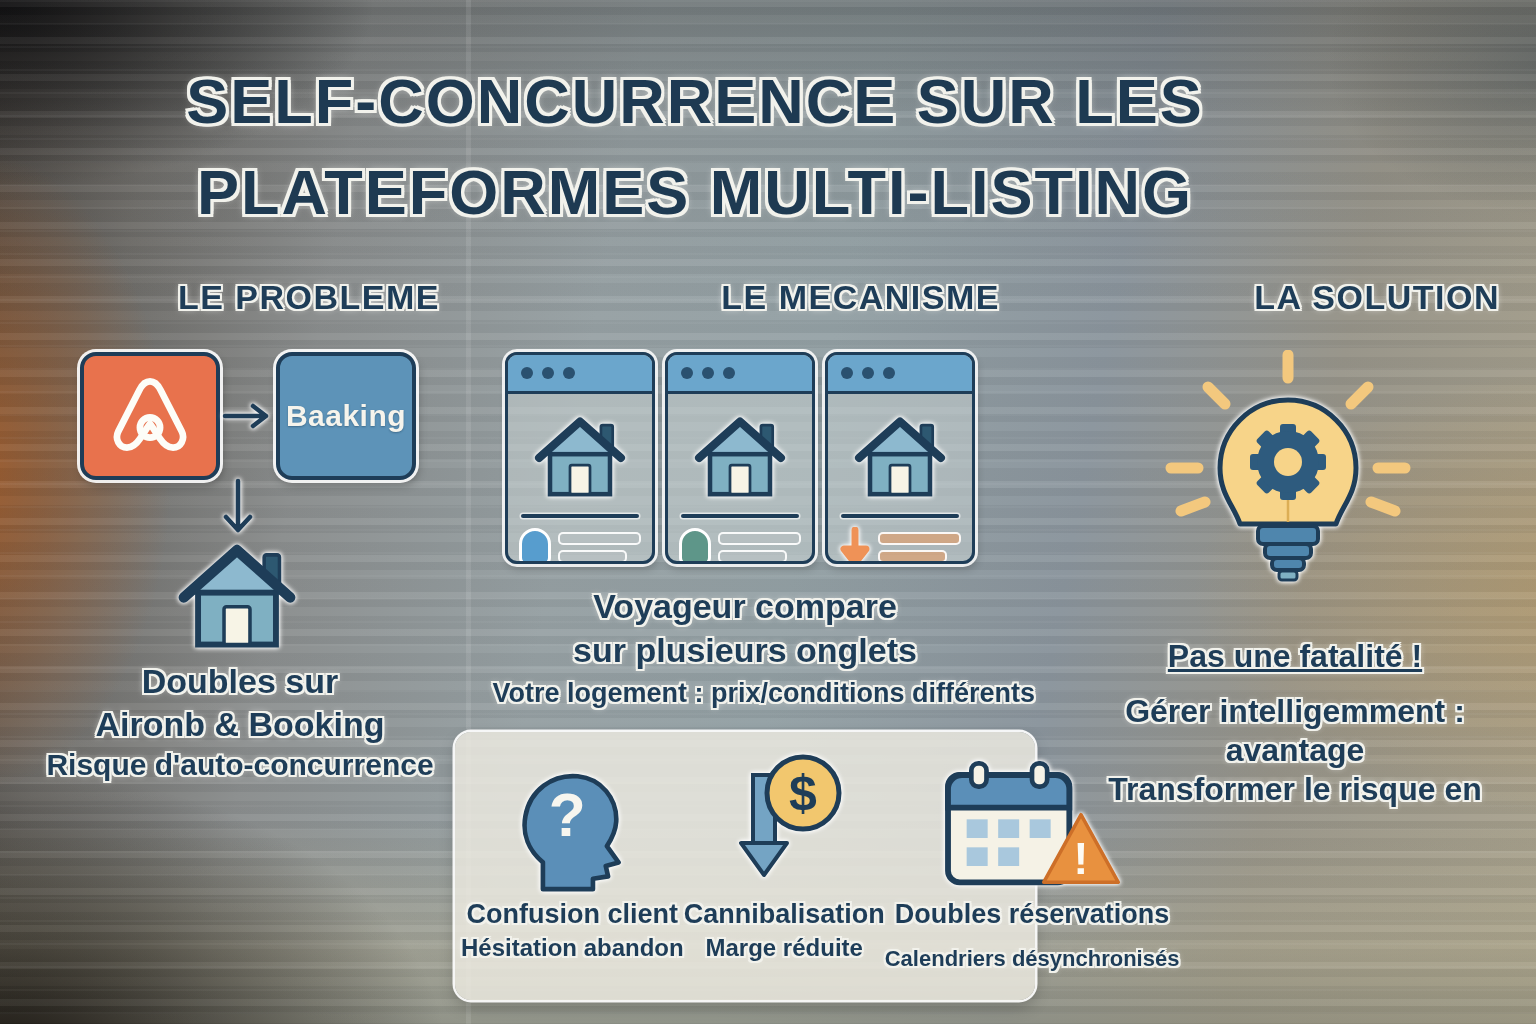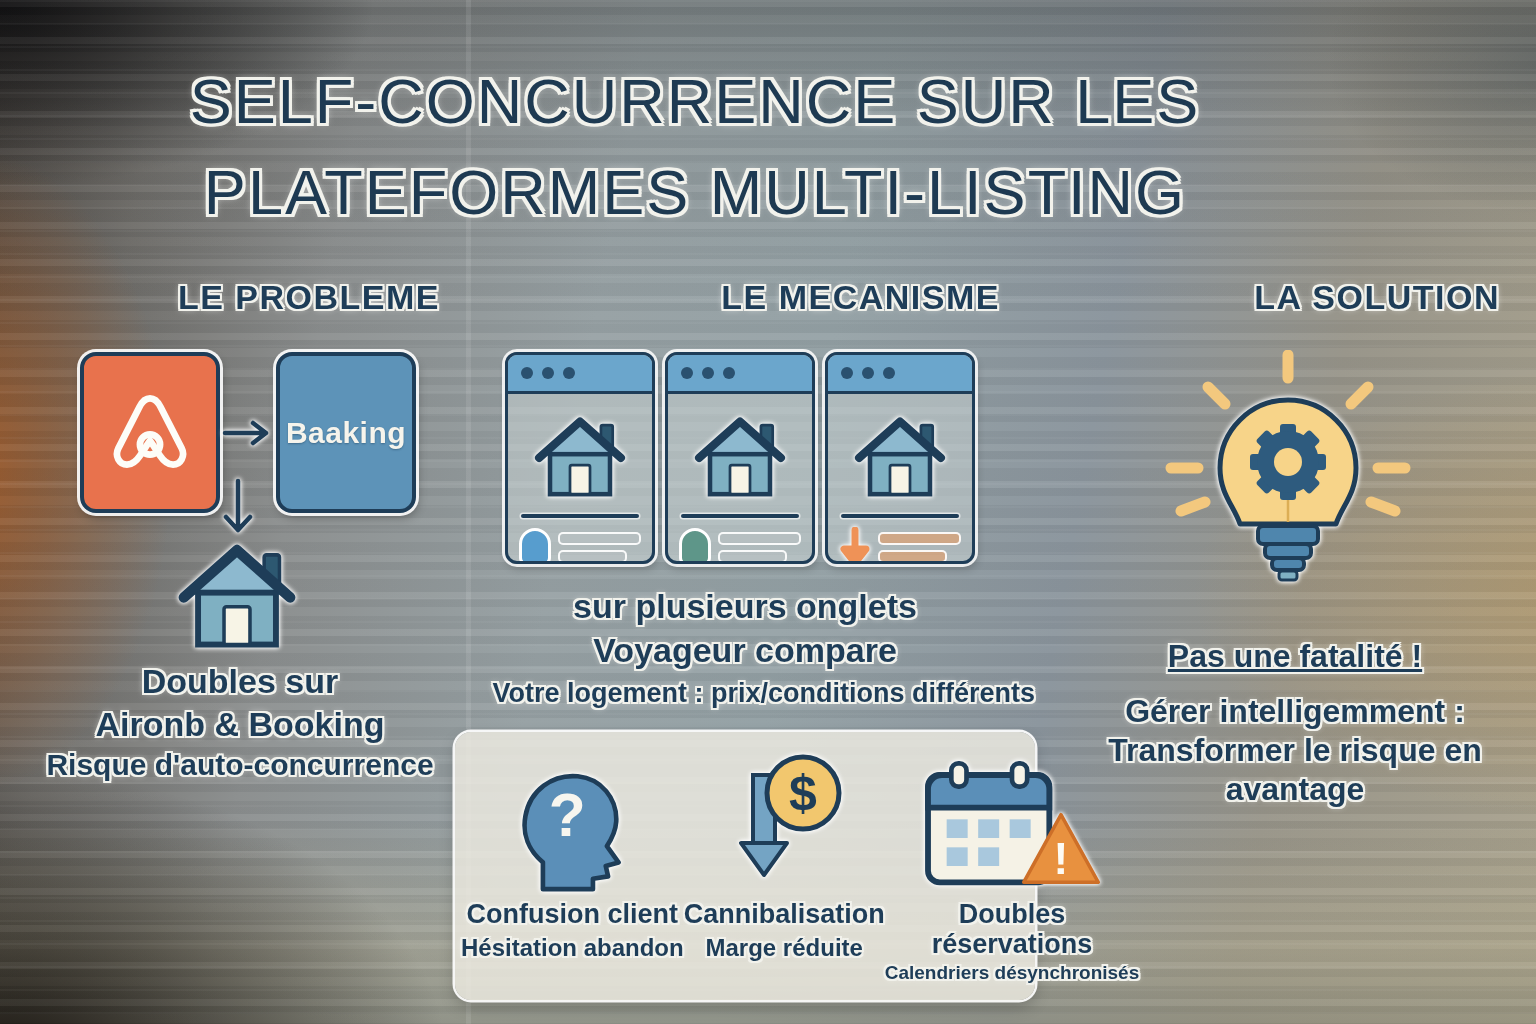--- a/index.html
+++ b/index.html
@@ -21,36 +21,36 @@
   }
   .abs { position:absolute; }
   .halo {
     color:#1e3d58; font-weight:bold;
     text-shadow:
       2px 0 0 #f2f2ec, -2px 0 0 #f2f2ec, 0 2px 0 #f2f2ec, 0 -2px 0 #f2f2ec,
       2px 2px 0 #f2f2ec, -2px -2px 0 #f2f2ec, 2px -2px 0 #f2f2ec, -2px 2px 0 #f2f2ec,
       0 0 7px rgba(255,255,255,0.75);
   }
   .halo-big {
-    color:#1e3a52; font-weight:normal;
+    color:#1e3a52; font-weight:bold;
     text-shadow:
       3px 0 0 #f2f2ec, -3px 0 0 #f2f2ec, 0 3px 0 #f2f2ec, 0 -3px 0 #f2f2ec,
       3px 3px 0 #f2f2ec, -3px -3px 0 #f2f2ec, 3px -3px 0 #f2f2ec, -3px 3px 0 #f2f2ec,
       0 0 9px rgba(255,255,255,0.7);
   }
   .title { left:0; top:56px; width:1390px; text-align:center; font-size:63px; line-height:1.44; letter-spacing:2px; }
   .col-heading { font-size:34px; letter-spacing:1.5px; text-align:right; }
   .h-problem  { left:40px;  top:278px; width:400px; }
   .h-mech     { left:490px; top:278px; width:510px; }
   .h-sol      { left:1080px;top:278px; width:420px; }
 
   
   .logos { left:80px; top:352px; display:flex; align-items:center; }
   .logo-tile {
-    width:140px; height:161px; border-radius:16px; border:4px solid #1e3d58; box-sizing:border-box;
+    width:140px; height:128px; border-radius:16px; border:4px solid #1e3d58; box-sizing:border-box;
     display:flex; align-items:center; justify-content:center;
     box-shadow:0 0 0 3px rgba(255,255,255,0.9), 2px 5px 10px rgba(0,0,0,0.28);
   }
   .airbnb  { background:#e8724d; }
   .booking { background:#5d93b8; color:#f6f4ec; font-size:30px; font-weight:bold; letter-spacing:0.5px;
              text-shadow:0 1px 2px rgba(20,50,75,0.4); }
   .arrow-right-wrap { width:56px; display:flex; justify-content:center; }
   .glow { filter:drop-shadow(0 0 2px rgba(255,255,255,0.95)) drop-shadow(0 0 2px rgba(255,255,255,0.8)); }
   .down-arrow1 { left:218px; top:478px; }
   .house-big { left:172px; top:536px; }
@@ -85,21 +85,21 @@
   .cons-card {
     left:455px; top:732px; width:580px; height:268px; box-sizing:border-box;
     background:rgba(238,235,226,0.82); border-radius:16px;
     box-shadow:0 0 0 2.5px rgba(255,255,255,0.92), 0 7px 16px rgba(0,0,0,0.22);
     display:flex; padding:16px 6px 0;
   }
   .cons-item { flex:1; text-align:center; }
   .cons-icon { height:152px; display:flex; align-items:center; justify-content:center; }
   .cons-label { font-size:27px; line-height:1.1; white-space:normal; }
   .cons-sub   { font-size:24px; font-weight:600; margin-top:4px; white-space:nowrap; }
-  .cons-sub2  { font-size:19px; font-weight:600; margin-top:3px; white-space:nowrap; }
+  .cons-sub2  { font-size:22px; font-weight:600; margin-top:16px; white-space:nowrap; }
 
   
   .bulb-wrap { left:1163px; top:350px; }
   .cap-sol  { left:1080px; top:638px; width:430px; text-align:center; font-size:32px; white-space:nowrap;text-decoration:underline; }
   .cap-sol2 { left:1055px; top:692px; width:480px; text-align:center; font-size:32px; line-height:1.22; }
   .cap-sol2 div { white-space:nowrap; }
 </style>
 </head>
 <body>
 
@@ -219,22 +219,22 @@
         </svg>
         <div class="b-lines">
           <div class="b-line tint"></div>
           <div class="b-line short tint"></div>
         </div>
       </div>
     </div>
   </div>
 
   <div class="abs cap-mech halo">
+    <div>Voyageur compare</div>
     <div>sur plusieurs onglets</div>
-    <div>Voyageur compare</div>
   </div>
   <div class="abs cap-mech2 halo">Votre logement : prix/conditions différents</div>
 
   <div class="abs cons-card">
 
     <div class="cons-item">
       <div class="cons-icon">
         <svg class="glow" width="128" height="140" viewBox="0 0 110 120">
           <path d="M30 116 L30 93 C18 83 12 69 15 53 C19 31 38 17 60 19 C80 21 94 38 93 58 C92.5 66 89 73 85 79 L95 93 L84 96 L86 105 L73 107 L73 116 Z" fill="#5b8fb8" stroke="#1e3d58" stroke-width="4" stroke-linejoin="round"></path>
           <text x="51" y="70" font-size="52" font-weight="bold" fill="#f7f6ef" text-anchor="middle" font-family="'Liberation Sans',sans-serif">?</text>
@@ -310,17 +310,17 @@
       <rect x="95" y="176" width="60" height="18" rx="5" fill="#4f86ad" stroke="#1e3d58" stroke-width="4"></rect>
       <rect x="102" y="194" width="46" height="14" rx="5" fill="#4f86ad" stroke="#1e3d58" stroke-width="4"></rect>
       <rect x="109" y="208" width="32" height="12" rx="5" fill="#4f86ad" stroke="#1e3d58" stroke-width="4"></rect>
       <rect x="116" y="221" width="18" height="9" rx="3" fill="#7fb0c2" stroke="#1e3d58" stroke-width="3"></rect>
     </g>
   </svg>
 
   <div class="abs cap-sol halo">Pas une fatalité !</div>
   <div class="abs cap-sol2 halo">
     <div>Gérer intelligemment :</div>
+    <div>avantage</div>
     <div>Transformer le risque en</div>
-    <div>avantage</div>
   </div>
 
 </div>
 
 </body></html>

